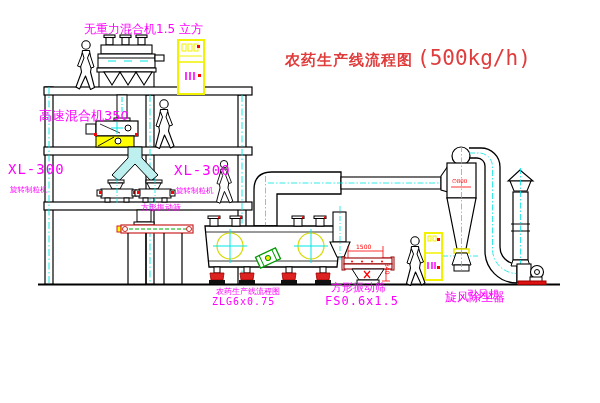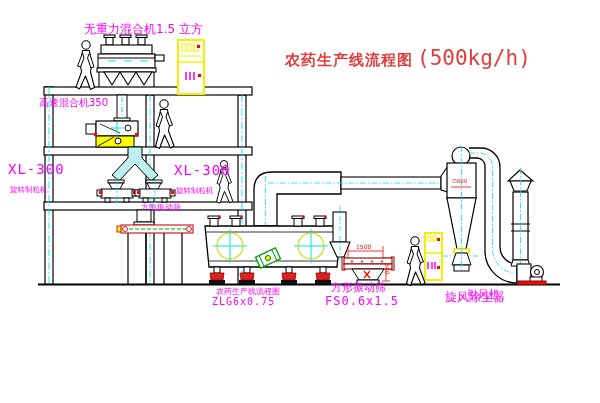--- a/index.html
+++ b/index.html
@@ -305,21 +305,21 @@
   <use href="#person-shape" transform="translate(224,202) scale(0.88)"></use>
   <use href="#person-shape" transform="translate(415,284)"></use>
 </svg>
 
 <div class="title">
   <span class="zh">农药生产线流程图</span>
   <span class="cap">(500kg/h)</span>
 </div>
 
 <div class="lbl" style="left:84px;top:23px;font-size:12px">无重力混合机1.5 立方</div>
-<div class="lbl" style="left:39px;top:98px;font-size:10px">高速混合机350</div>
+<div class="lbl" style="left:39px;top:109px;font-size:13px">高速混合机350</div>
 
 <div class="lbl mono" style="left:8px;top:162px;font-size:14px">XL-300</div>
 <div class="lbl" style="left:10px;top:186px;font-size:7.5px">旋转制粒机</div>
 
 <div class="lbl mono" style="left:174px;top:163px;font-size:14px">XL-300</div>
 <div class="lbl" style="left:176px;top:187px;font-size:7.5px">旋转制粒机</div>
 
 <div class="lbl" style="left:141px;top:204px;font-size:8px">方形振动筛</div>
 
 <div class="lbl" style="left:216px;top:288px;font-size:8px">农药生产线流程图</div>

